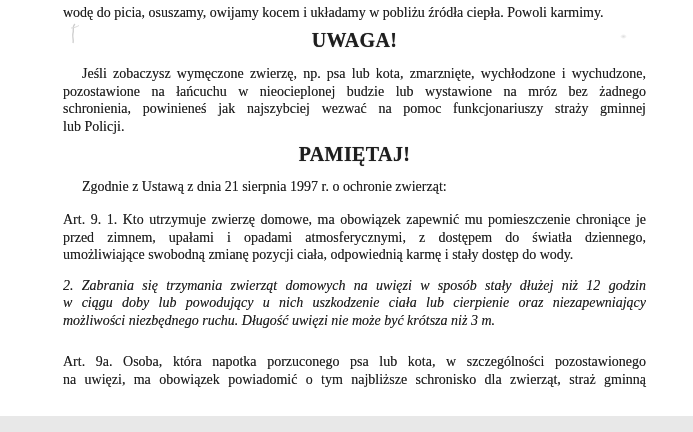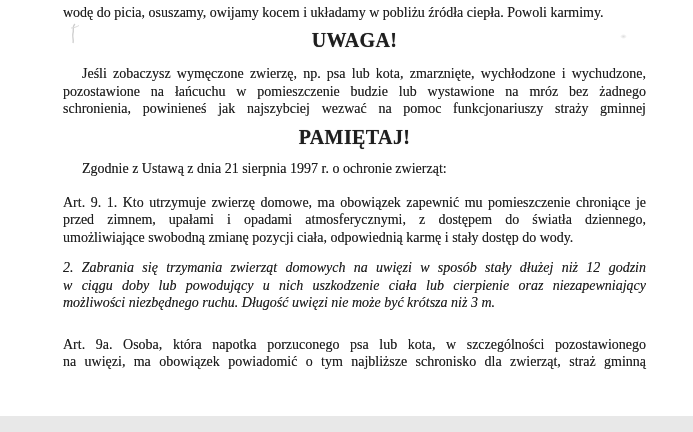--- a/index.html
+++ b/index.html
@@ -67,22 +67,23 @@
     <path d="M3 6 C5.5 6, 8.5 5, 11 3.5" stroke="#b8b8b8" fill="none" stroke-width="1"></path>
   </svg>
   <div class="speck"></div>
 
   <div class="block tline">wodę do picia, osuszamy, owijamy kocem i układamy w pobliżu źródła ciepła. Powoli karmimy.</div>
 
   <div class="heading mt-uwaga">UWAGA!</div>
 
   <div class="block mt-para1">
       <div class="tline just ind">Jeśli zobaczysz wymęczone zwierzę, np. psa lub kota, zmarznięte, wychłodzone i wychudzone,</div>
-      <div class="tline just">pozostawione na łańcuchu w pomieszczenie budzie lub wystawione na mróz bez żadnego</div>
+      <div class="tline just">pozostawione na łańcuchu w nieocieplonej budzie lub wystawione na mróz bez żadnego</div>
       <div class="tline just">schronienia, powinieneś jak najszybciej wezwać na pomoc funkcjonariuszy straży gminnej</div>
+      <div class="tline">lub Policji.</div>
     </div>
 
   <div class="heading mt-pamietaj">PAMIĘTAJ!</div>
 
 
   <div class="block tline ind mt-zgodnie">Zgodnie z Ustawą z dnia 21 sierpnia 1997 r. o ochronie zwierząt:</div>
 
   <div class="block mt-art9">
       <div class="tline just">Art. 9. 1. Kto utrzymuje zwierzę domowe, ma obowiązek zapewnić mu pomieszczenie chroniące je</div>
       <div class="tline just">przed zimnem, upałami i opadami atmosferycznymi, z dostępem do światła dziennego,</div>

